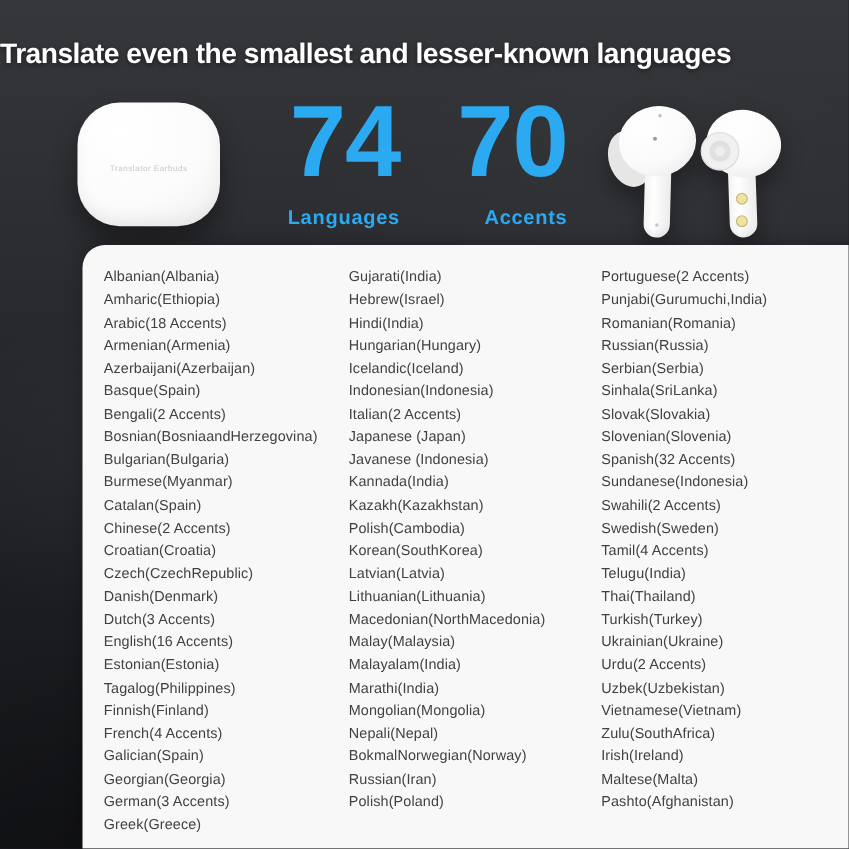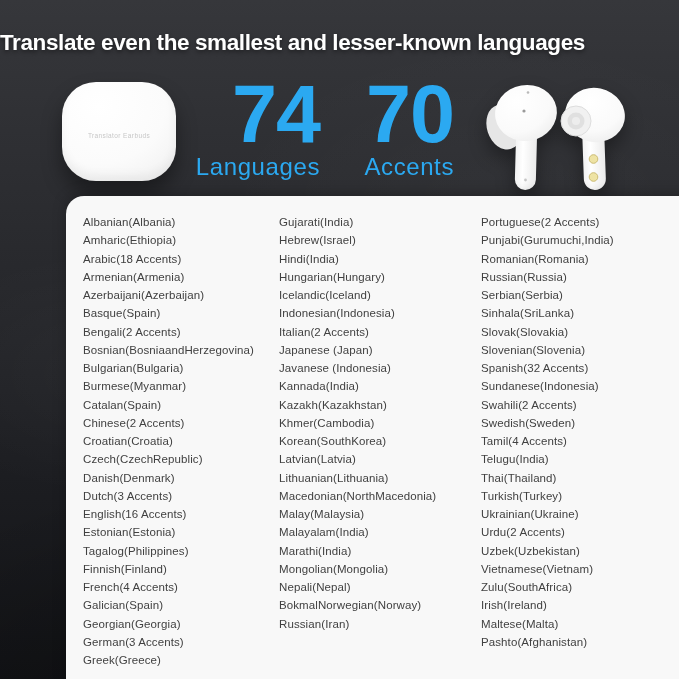--- a/index.html
+++ b/index.html
@@ -35,21 +35,21 @@
   }
   
   .stat{position:absolute;top:74px;text-align:right;color:#2BA9F1;}
   .stat-74{left:188px;width:132px;}
   .stat-70{left:330px;width:124px;}
   .stat-value{
     font-size:81px;font-weight:bold;line-height:1;height:74px;
     letter-spacing:-1px;
   }
   .stat-label{
-    font-size:24px;font-weight:normal;letter-spacing:.6px;margin-top:5px;
+    font-size:16px;font-weight:bold;letter-spacing:.6px;margin-top:18px;
   }
   
   .earbuds{
     position:absolute;left:481px;top:80px;width:148px;height:114px;
     filter:drop-shadow(0 9px 9px rgba(0,0,0,.35));
   }
   
   .panel{
     position:absolute;left:66px;top:196px;width:649px;bottom:0;
     background:#F8F8F8;border-radius:18px 18px 0 0;
@@ -153,32 +153,33 @@
         <li>Hebrew(Israel)</li>
         <li>Hindi(India)</li>
         <li>Hungarian(Hungary)</li>
         <li>Icelandic(Iceland)</li>
         <li>Indonesian(Indonesia)</li>
         <li>Italian(2 Accents)</li>
         <li>Japanese (Japan)</li>
         <li>Javanese (Indonesia)</li>
         <li>Kannada(India)</li>
         <li>Kazakh(Kazakhstan)</li>
-        <li>Khmer(Cambodia)</li>
+        <li>Polish(Cambodia)</li>
         <li>Korean(SouthKorea)</li>
         <li>Latvian(Latvia)</li>
         <li>Lithuanian(Lithuania)</li>
         <li>Macedonian(NorthMacedonia)</li>
         <li>Malay(Malaysia)</li>
         <li>Malayalam(India)</li>
         <li>Marathi(India)</li>
         <li>Mongolian(Mongolia)</li>
         <li>Nepali(Nepal)</li>
         <li>BokmalNorwegian(Norway)</li>
         <li>Russian(Iran)</li>
+        <li>Polish(Poland)</li>
       </ul>
     <ul class="lang-col col-3">
         <li>Portuguese(2 Accents)</li>
         <li>Punjabi(Gurumuchi,India)</li>
         <li>Romanian(Romania)</li>
         <li>Russian(Russia)</li>
         <li>Serbian(Serbia)</li>
         <li>Sinhala(SriLanka)</li>
         <li>Slovak(Slovakia)</li>
         <li>Slovenian(Slovenia)</li>

